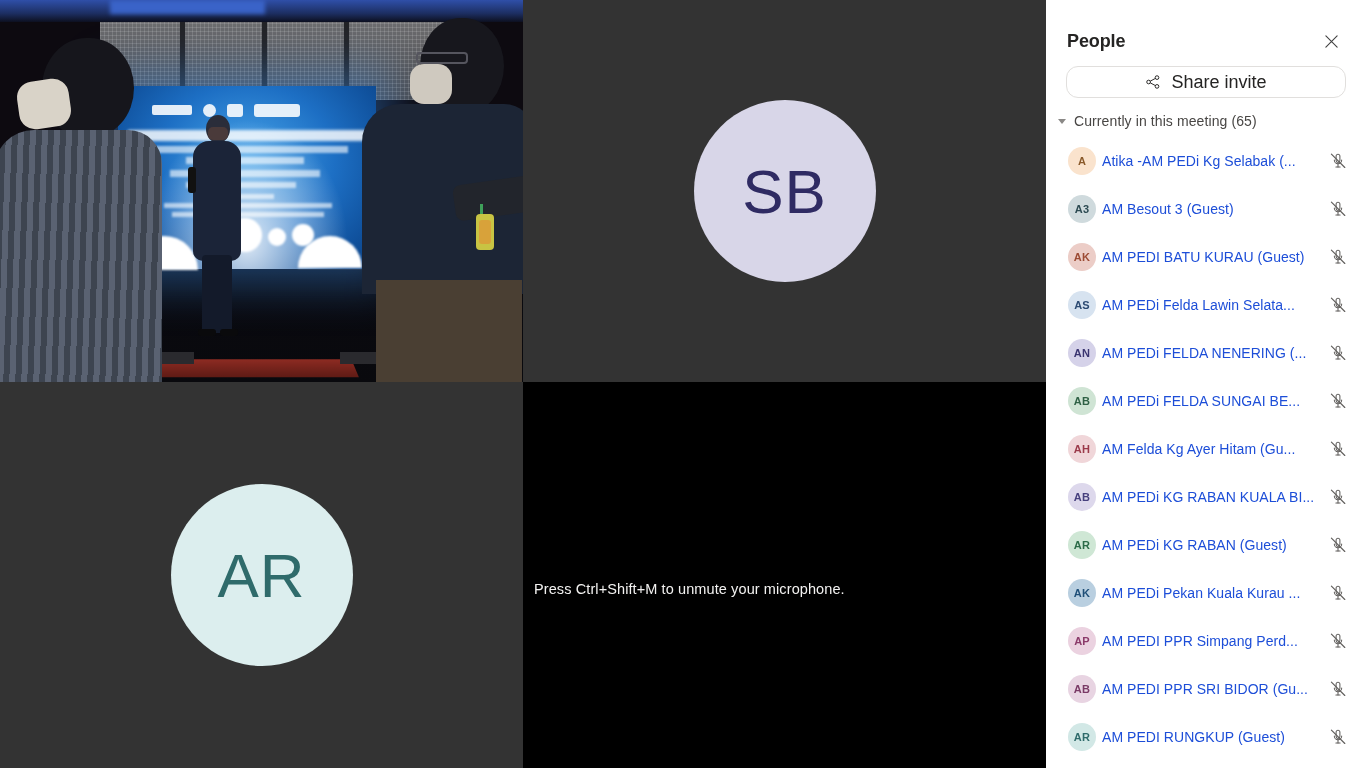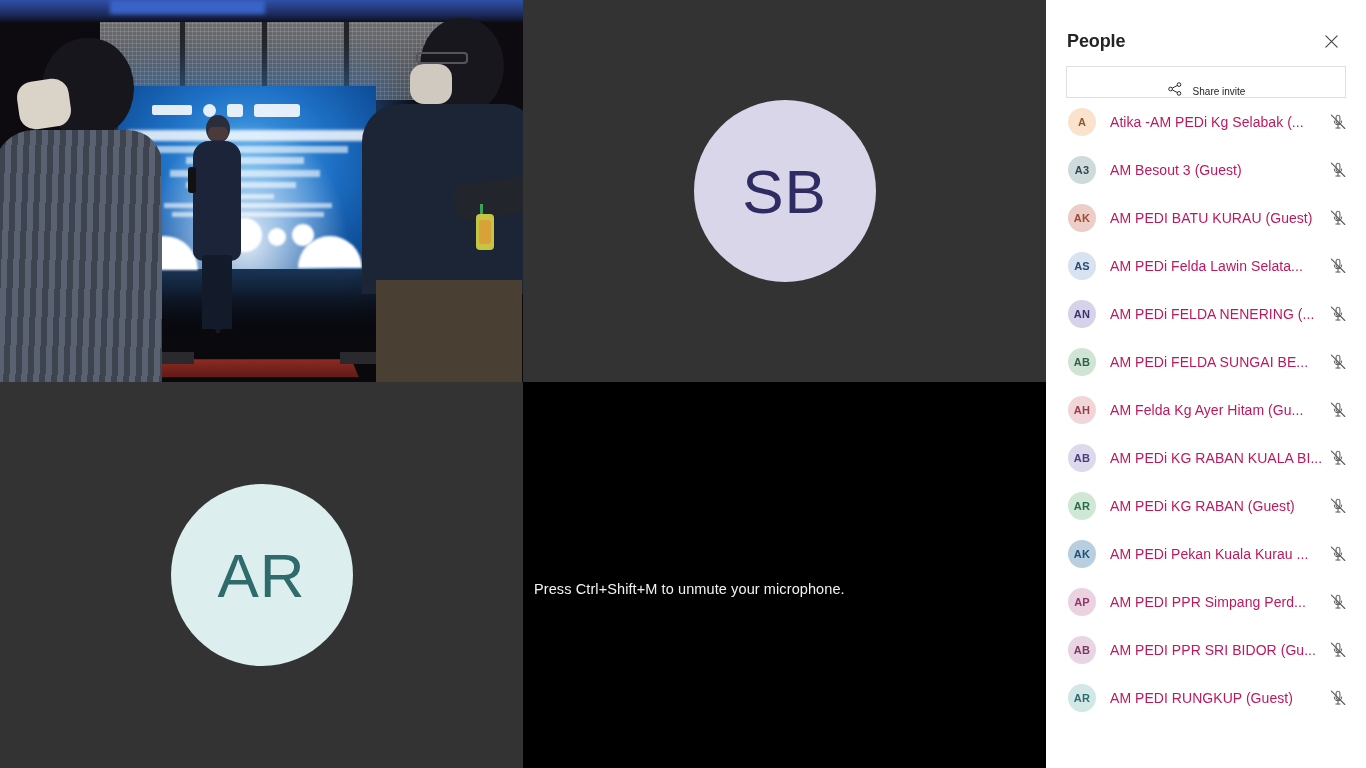--- a/index.html
+++ b/index.html
@@ -126,23 +126,23 @@
   .panel-title {
     font-size:18px; font-weight:700; color:#252423; letter-spacing:-.1px;
   }
   .close-btn {
     width:28px; height:28px; display:flex; align-items:center; justify-content:center;
     border:none; background:transparent; cursor:pointer; color:#424242;
   }
   .share-wrap { padding:8px 20px 0 20px; flex:none; }
   .share-btn {
     width:100%; height:32px;
-    display:flex; align-items:flex-end; justify-content:center; gap:10px;
-    background:#ffffff; border:1px solid #e1dfdd; border-radius:0;
-    font-size:10px; color:#252423; cursor:pointer;
+    display:flex; align-items:center; justify-content:center; gap:10px;
+    background:#ffffff; border:1px solid #e1dfdd; border-radius:12px;
+    font-size:18px; color:#252423; cursor:pointer;
     font-family:"Liberation Sans", sans-serif;
   }
   .section-head {
     display:flex; align-items:center; gap:8px;
     padding:15px 20px 8px 12px; flex:none; cursor:pointer;
   }
   .caret {
     width:0; height:0;
     border-left:4.5px solid transparent; border-right:4.5px solid transparent;
     border-top:5.5px solid #8a8886;
@@ -155,22 +155,22 @@
     height:48px; padding:0 18px 0 22px;
     cursor:pointer;
   }
   .p-avatar {
     width:28px; height:28px; border-radius:50%;
     display:flex; align-items:center; justify-content:center;
     font-size:11px; font-weight:600; letter-spacing:.2px;
     flex:none;
   }
   .p-name {
-    flex:1; margin-left:14px;
-    font-size:14px; color:#be185d; letter-spacing:.05px;
+    flex:1; margin-left:6px;
+    font-size:14px; color:#1d4ed8; letter-spacing:.05px;
     white-space:nowrap; overflow:hidden; text-overflow:ellipsis;
   }
   .mic-muted { width:20px; height:20px; flex:none; color:#605e5c; }
 </style>
 </head>
 <body>
 
 <div id="app">
 
   <div class="stage">
@@ -275,20 +275,24 @@
         <svg width="16" height="16" viewBox="0 0 20 20">
           <circle cx="15" cy="4.5" r="2.3" fill="none" stroke="#252423" stroke-width="1.2"></circle>
           <circle cx="15" cy="15.5" r="2.3" fill="none" stroke="#252423" stroke-width="1.2"></circle>
           <circle cx="4.5" cy="10" r="2.3" fill="none" stroke="#252423" stroke-width="1.2"></circle>
           <path d="M6.6 8.9 L12.9 5.6 M6.6 11.1 L12.9 14.4" stroke="#252423" stroke-width="1.2" fill="none"></path>
         </svg>
         <span>Share invite</span>
       </button>
     </div>
 
+    <div class="section-head">
+      <span class="caret"></span>
+      <span class="section-label">Currently in this meeting (65)</span>
+    </div>
 
     <div class="roster" id="roster">
   <div class="p-row">
     <div class="p-avatar" style="background: rgb(250, 227, 205); color: rgb(138, 90, 43);">
       <span>A</span>
     </div>
     <div class="p-name">Atika -AM PEDi Kg Selabak (...</div>
     <svg class="mic-muted" viewBox="0 0 20 20">
       <path d="M10 3.2c-1.05 0-1.9.85-1.9 1.9v4.4c0 1.05.85 1.9 1.9 1.9s1.9-.85 1.9-1.9V5.1c0-1.05-.85-1.9-1.9-1.9z" fill="none" stroke="#605e5c" stroke-width="1.05"></path>
       <path d="M6.3 9.1a3.7 3.7 0 0 0 7.4 0" fill="none" stroke="#605e5c" stroke-width="1.05" stroke-linecap="round"></path>

